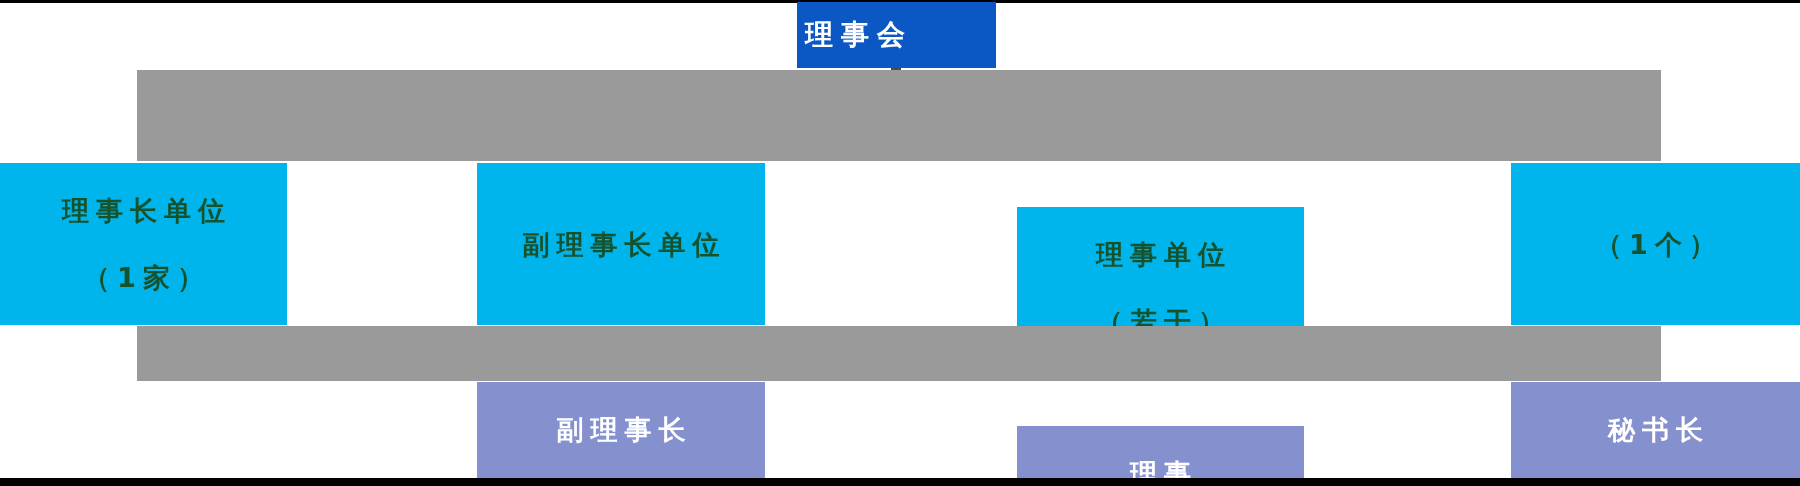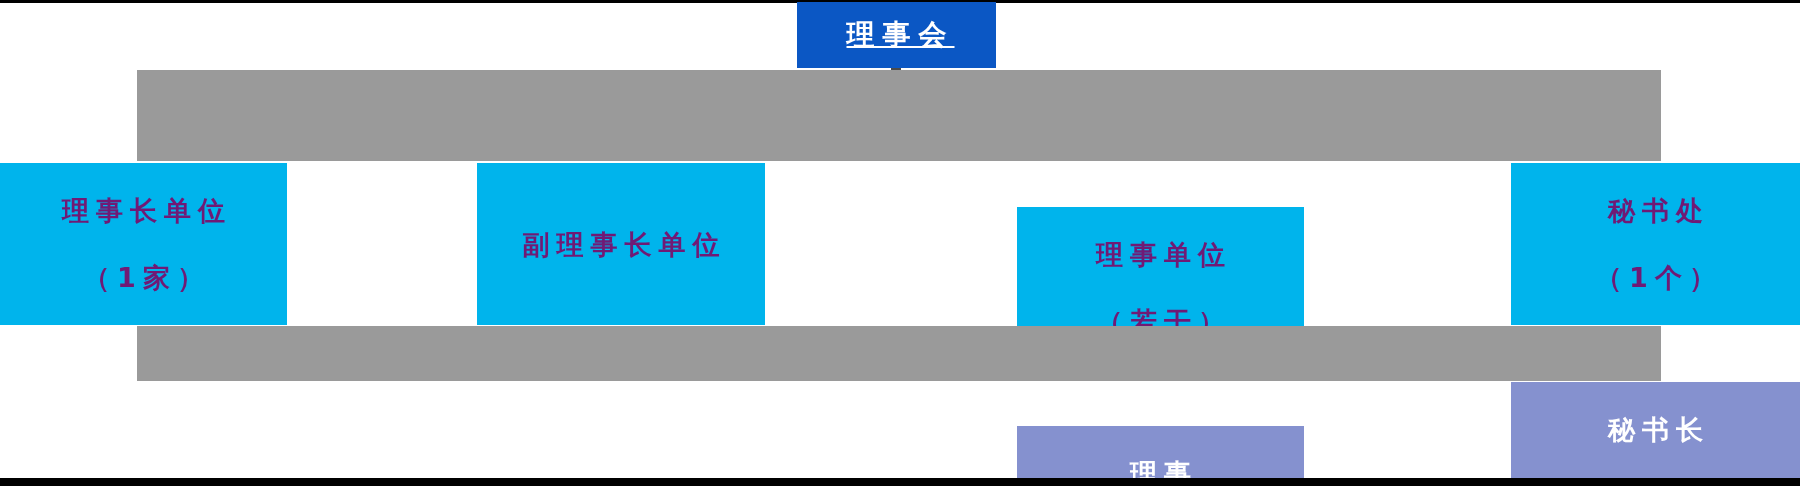--- a/index.html
+++ b/index.html
@@ -39,40 +39,38 @@
   .gray-band.lower { top: 326px; height: 55px; }
   
   .root-node {
     position: absolute;
     left: 797px; top: 2px;
     width: 199px; height: 66px;
     background: #0b57c4;
     color: #ffffff;
     display: flex;
     align-items: center;
-    justify-content: center;
     font-size: 28px;
     font-weight: bold;
     letter-spacing: 8px;
     text-indent: 8px; 
-    text-decoration: underline;
   }
   .root-stub {
     position: absolute;
     left: 891px; top: 68px;
     width: 10px; height: 4px;
     background: #4a4a4a;
   }
   
   .unit-node {
     position: absolute;
     top: 163px;
     height: 162px;
     background: #00b4ec;
-    color: #701a75;
+    color: #14532d;
     display: flex;
     flex-direction: column;
     align-items: center;
     justify-content: center;
     font-size: 27px;
     font-weight: bold;
     letter-spacing: 7px;
     text-indent: 7px;
     line-height: 67px;
     text-align: center;
@@ -117,26 +115,28 @@
     <span>（1家）</span>
   </div>
   <div class="unit-node col-2">
     <span>副理事长单位</span>
   </div>
   <div class="unit-node col-3">
     <span>理事单位</span>
     <span>（若干）</span>
   </div>
   <div class="unit-node col-4">
-    <span>秘书处</span>
     <span>（1个）</span>
   </div>
 
   <div class="gray-band lower"></div>
 
+  <div class="role-node col-2">
+    <span>副理事长</span>
+  </div>
   <div class="role-node col-3">
     <span>理事</span>
   </div>
   <div class="role-node col-4">
     <span>秘书长</span>
   </div>
 
   <div class="border-bottom"></div>
 
 </div>

